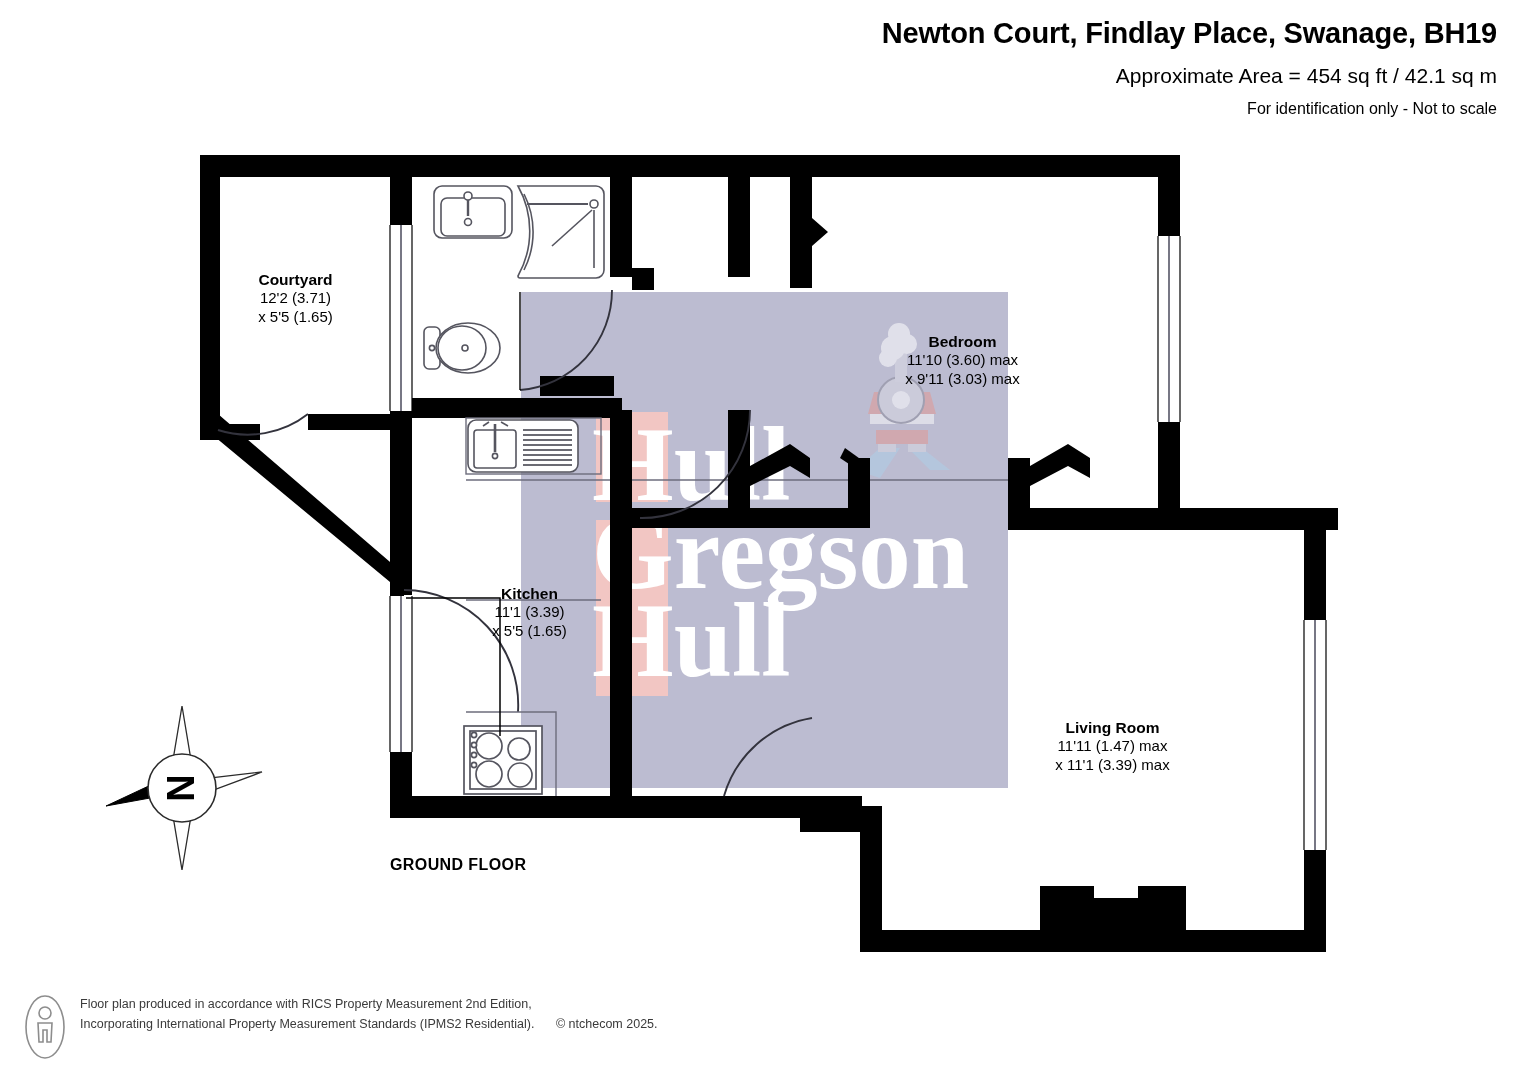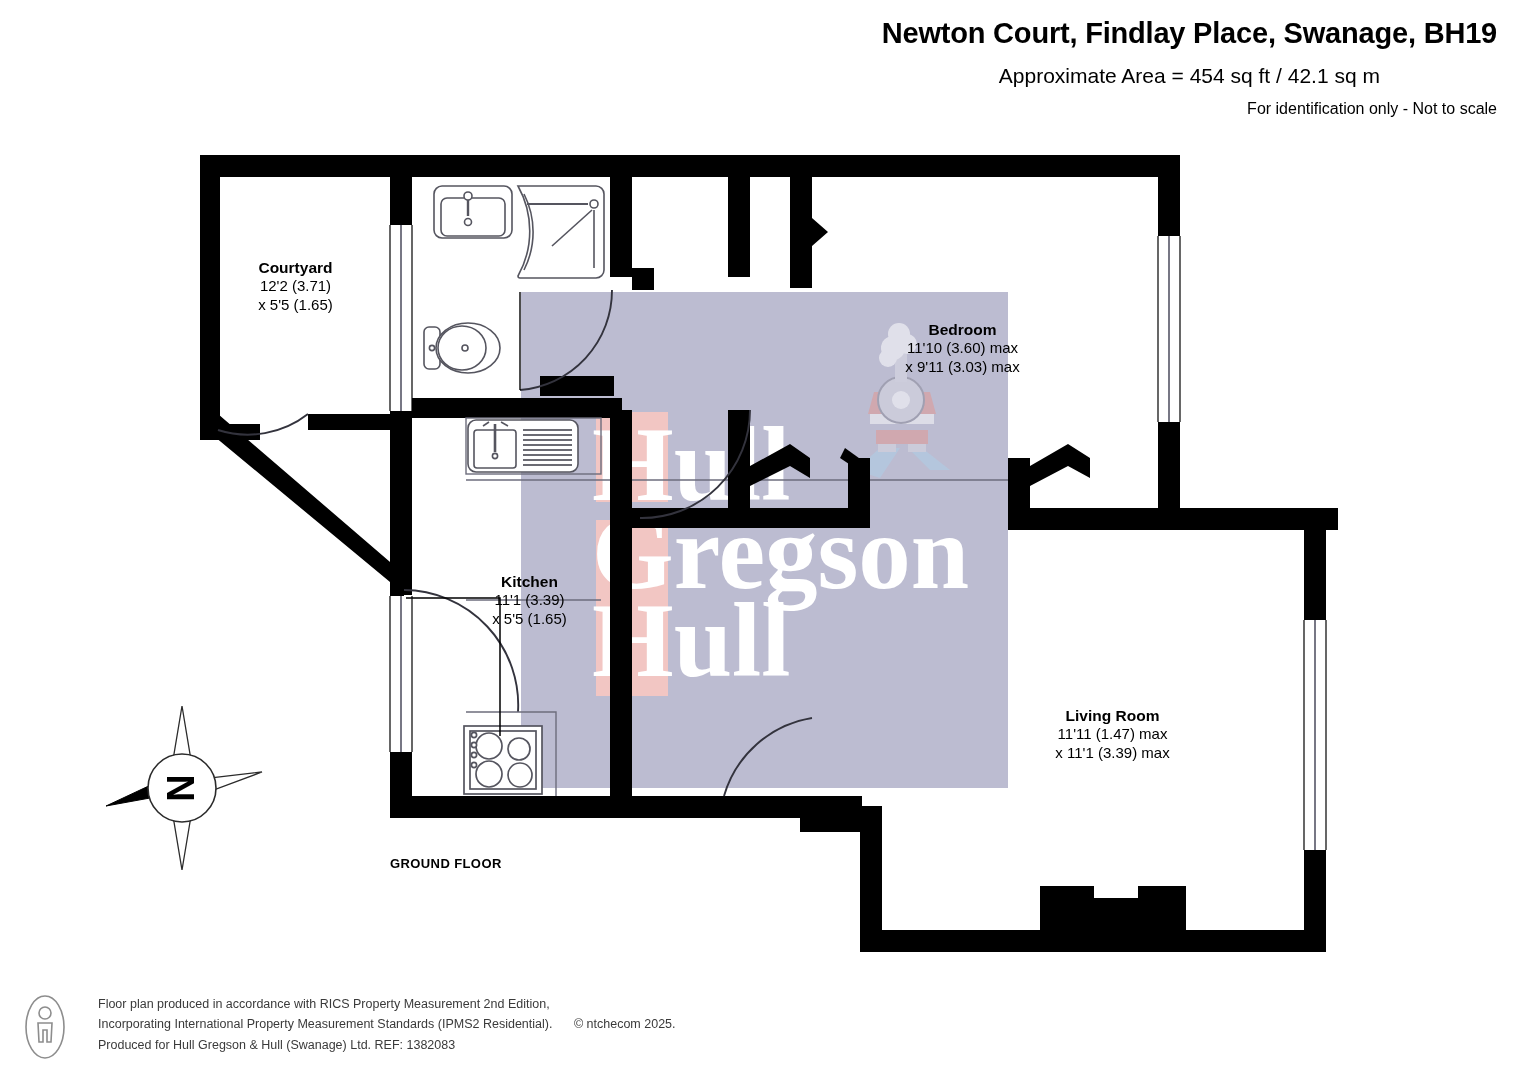--- a/index.html
+++ b/index.html
@@ -6,33 +6,33 @@
   html,body{margin:0;padding:0;background:#ffffff;}
   body{width:1527px;height:1080px;position:relative;overflow:hidden;
        font-family:"Liberation Sans",sans-serif;color:#000;}
 
   #plan-root{position:absolute;left:0;top:0;width:1527px;height:856px;}
 
   
   .header{position:absolute;right:30px;top:18px;text-align:right;}
   .title{font-size:29px;font-weight:bold;letter-spacing:-0.2px;line-height:1.1;
          white-space:nowrap;}
-  .subtitle{font-size:21px;margin-top:14px;white-space:nowrap;text-align:center;}
+  .subtitle{font-size:21px;margin-top:14px;white-space:nowrap;}
   .notice{font-size:16px;margin-top:12px;white-space:nowrap;}
 
   
   .room-label{position:absolute;text-align:center;line-height:1.25;white-space:nowrap;}
-  .room-name{font-size:15.5px;font-weight:bold;}
+  .room-name{font-size:15.5px;font-weight:bold;margin-top:12px;}
   .room-dim{font-size:15px;}
 
-  .floor-label{position:absolute;font-size:13px;font-weight:bold;letter-spacing:0.4px;}
+  .floor-label{position:absolute;font-size:16px;font-weight:bold;letter-spacing:0.4px;}
 
   
   .footer{position:absolute;left:24px;top:994px;display:flex;align-items:flex-start;}
-  .footer-text{margin-left:32px;font-size:12.5px;line-height:1.62;color:#3a3a3a;
+  .footer-text{margin-left:14px;font-size:12.5px;line-height:1.62;color:#3a3a3a;
                font-family:"Liberation Sans",sans-serif;}
   .footer-line{white-space:nowrap;}
   .copy{margin-left:18px;}
 
   .svg-layer{position:absolute;left:0;top:0;}
 </style>
 </head>
 <body>
 
 <div id="plan-root">
@@ -308,17 +308,16 @@
       <ellipse cx="21" cy="33" rx="19" ry="31" fill="none" stroke="#8d8d8d" stroke-width="1.6"></ellipse>
       <circle cx="21" cy="19" r="6" fill="none" stroke="#8d8d8d" stroke-width="1.6"></circle>
       <path d="M 14,29 L 28,29 L 27,48 L 23,48 L 23,36 L 19,36 L 19,48 L 15,48 Z" fill="none" stroke="#8d8d8d" stroke-width="1.6"></path>
     </svg>
     <div class="footer-text">
       <div class="footer-line">Floor plan produced in accordance with RICS Property Measurement 2nd Edition,</div>
       <div class="footer-line">
         <span>Incorporating International Property Measurement Standards (IPMS2 Residential).</span>
         <span class="copy">© ntchecom 2025.</span>
       </div>
-      <div class="footer-line">Produced for Hull Gregson &amp; Hull (Swanage) Ltd.   REF:  1382083</div>
     </div>
   </div>
 
 </div>
 
 </body></html>

